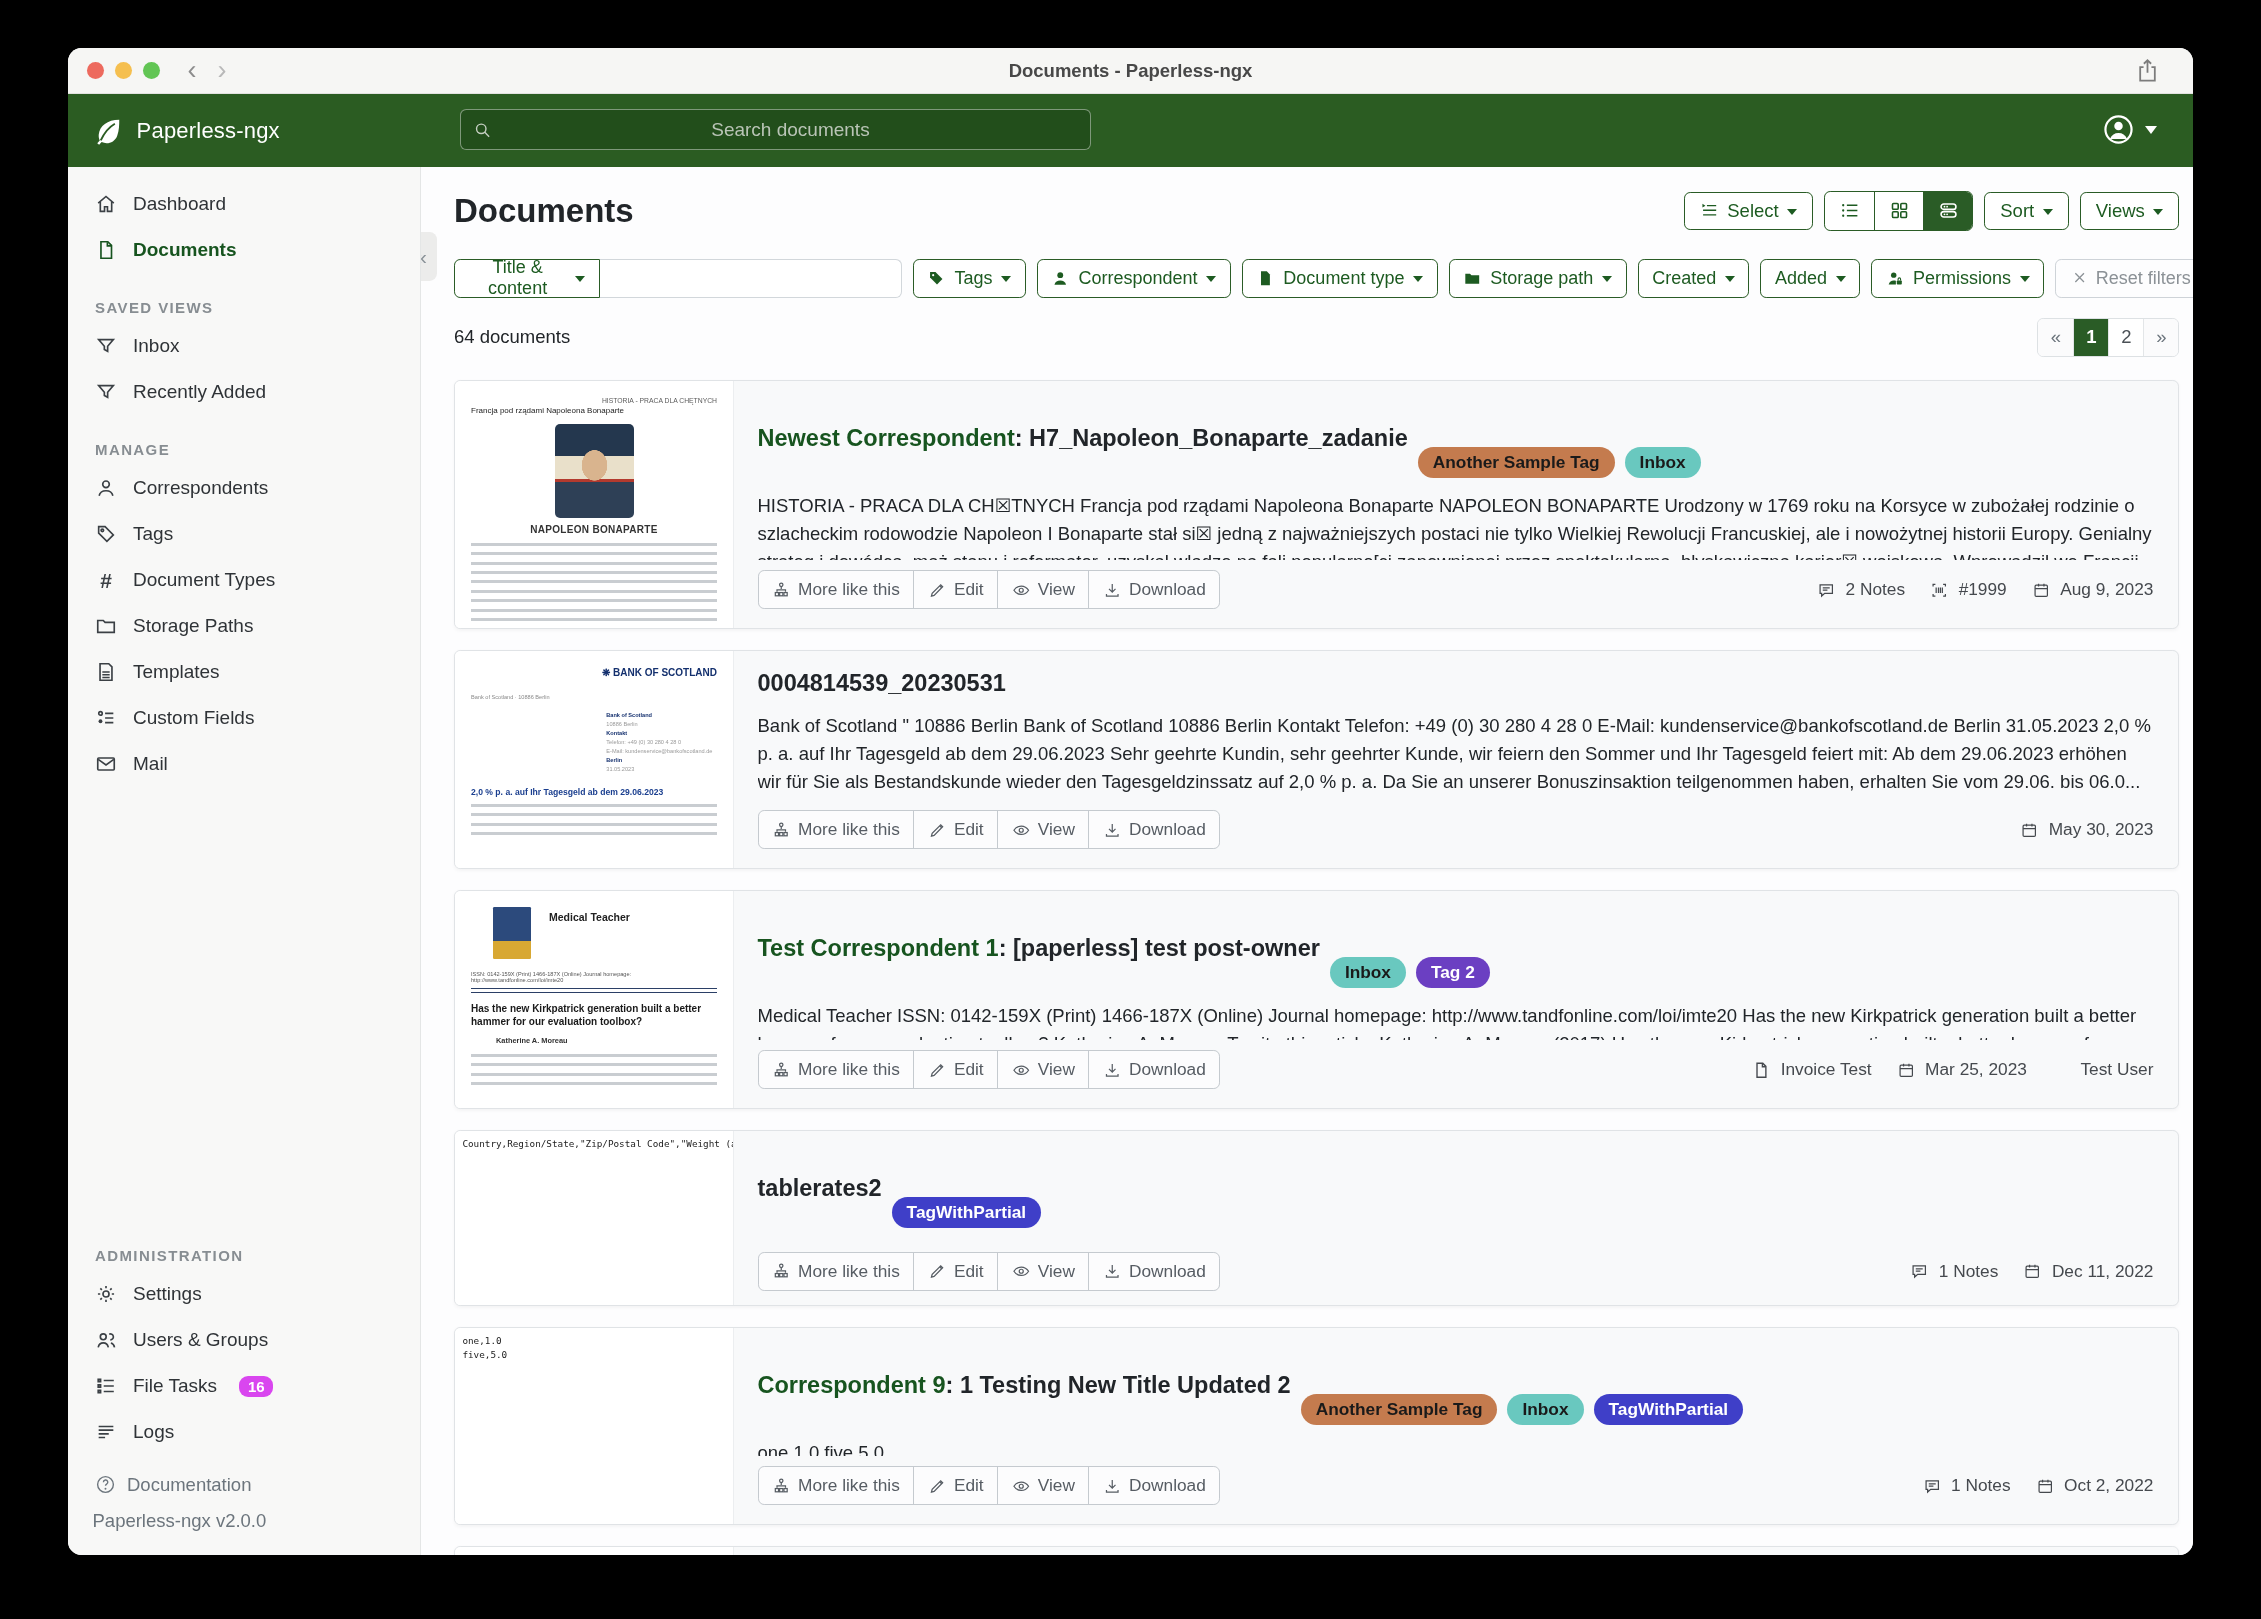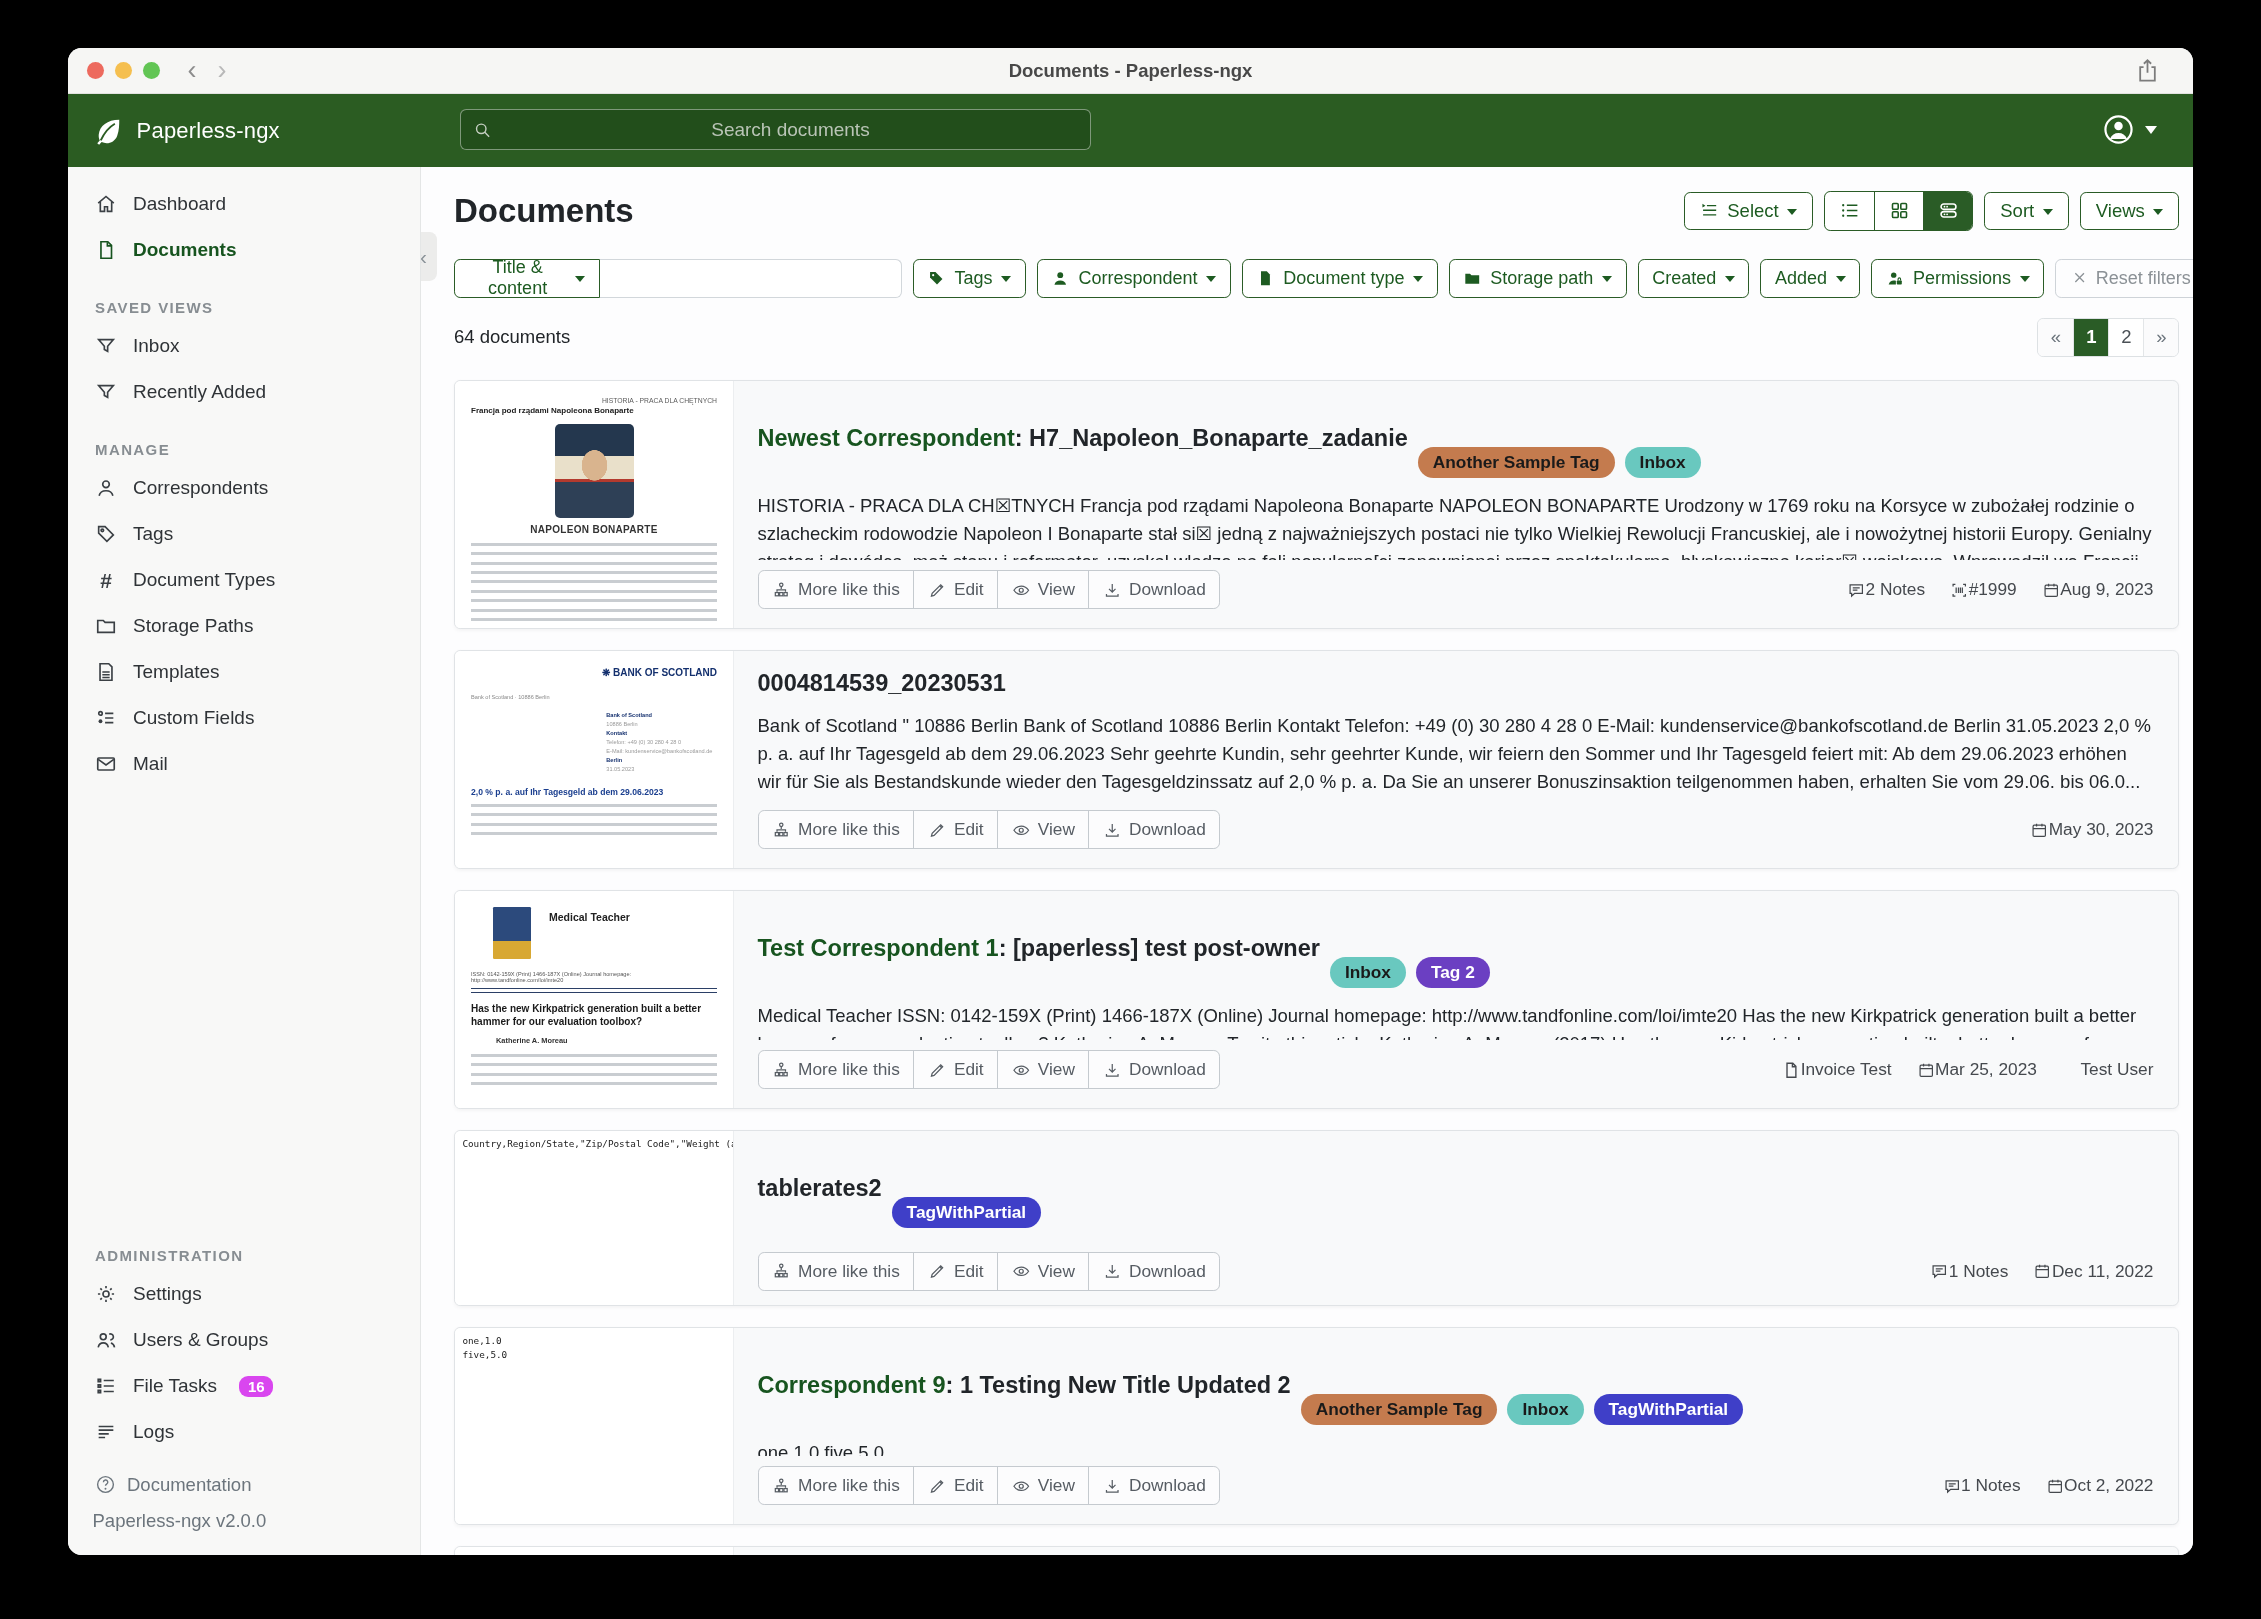--- a/index.html
+++ b/index.html
@@ -73,27 +73,27 @@
   .ctitle{font-size:23.5px;font-weight:700;color:#212529;line-height:1.25;}
   .ctitle .corr{color:#17541f;}
   .pill{display:inline-flex;align-items:center;height:31px;padding:0 15px;border-radius:16px;font-size:17.3px;font-weight:700;line-height:1;white-space:nowrap;margin-top:48px;}
   .excerpt{margin-top:13.6px;font-size:18.5px;line-height:28px;color:#212529;overflow:hidden;word-break:break-word;}
   .cfoot{margin-top:auto;display:flex;align-items:center;justify-content:space-between;padding-top:10px;}
   .agroup{display:inline-flex;border:1.2px solid #c5cacf;border-radius:6.2px;overflow:hidden;background:rgba(255,255,255,.5);}
   .abtn{display:inline-flex;align-items:center;gap:7.4px;height:37px;padding:0 13.6px;font-size:17.3px;color:#565c63;background:transparent;border:0;white-space:nowrap;}
   .abtn + .abtn{border-left:1.2px solid #c5cacf;}
   .abtn .aic{width:18.5px;height:18.5px;}
   .metas{display:flex;align-items:center;gap:25px;}
-  .meta{display:flex;align-items:center;gap:0;font-size:17.3px;color:#45494e;white-space:nowrap;}
+  .meta{display:flex;align-items:center;gap:10px;font-size:17.3px;color:#45494e;white-space:nowrap;}
   .meta .mic{width:18.5px;height:18.5px;color:#45494e;}
   
   .t-pad{position:absolute;inset:0;padding:16px;box-sizing:border-box;}
   .stripes{background:repeating-linear-gradient(to bottom,#c9cdd1 0 3.1px,transparent 3.1px 9.3px);}
   .t-nap .tr{font-size:6.8px;color:#5a5a5a;text-align:right;}
-  .t-nap .hd{font-size:8px;font-weight:700;color:#222;margin-top:2.5px;}
+  .t-nap .hd{font-size:8px;font-weight:400;color:#222;margin-top:2.5px;}
   .portrait{width:79px;height:94px;margin:8.6px auto 6.2px;border-radius:5px;background:
     radial-gradient(ellipse 21px 25px at 50% 44%, #d9b48e 0 60%, transparent 62%),
     linear-gradient(to bottom,#24374e 0 34%, #e9e0ca 34% 58%, #b33a2e 58% 62%, #2e4056 62% 100%);}
   .t-cap{text-align:center;font-size:10px;font-weight:600;color:#333;letter-spacing:0.3px;}
   .t-letter .lbrand{font-size:10px;font-weight:700;color:#14306e;text-align:right;}
   .t-letter .laddr{font-size:5.6px;color:#8a8a8a;margin-top:16px;}
   .t-letter .lblock{margin:11px 0 0 55%;font-size:5.6px;color:#14306e;font-weight:700;line-height:1.6;}
   .t-letter .lblock .g{color:#9a9a9a;font-weight:400;}
   .t-letter .lhead{font-size:8.6px;font-weight:700;color:#1b3f8f;margin-top:13.6px;}
   .t-journal .jrow{display:flex;gap:18px;align-items:flex-start;margin-left:22px;}

